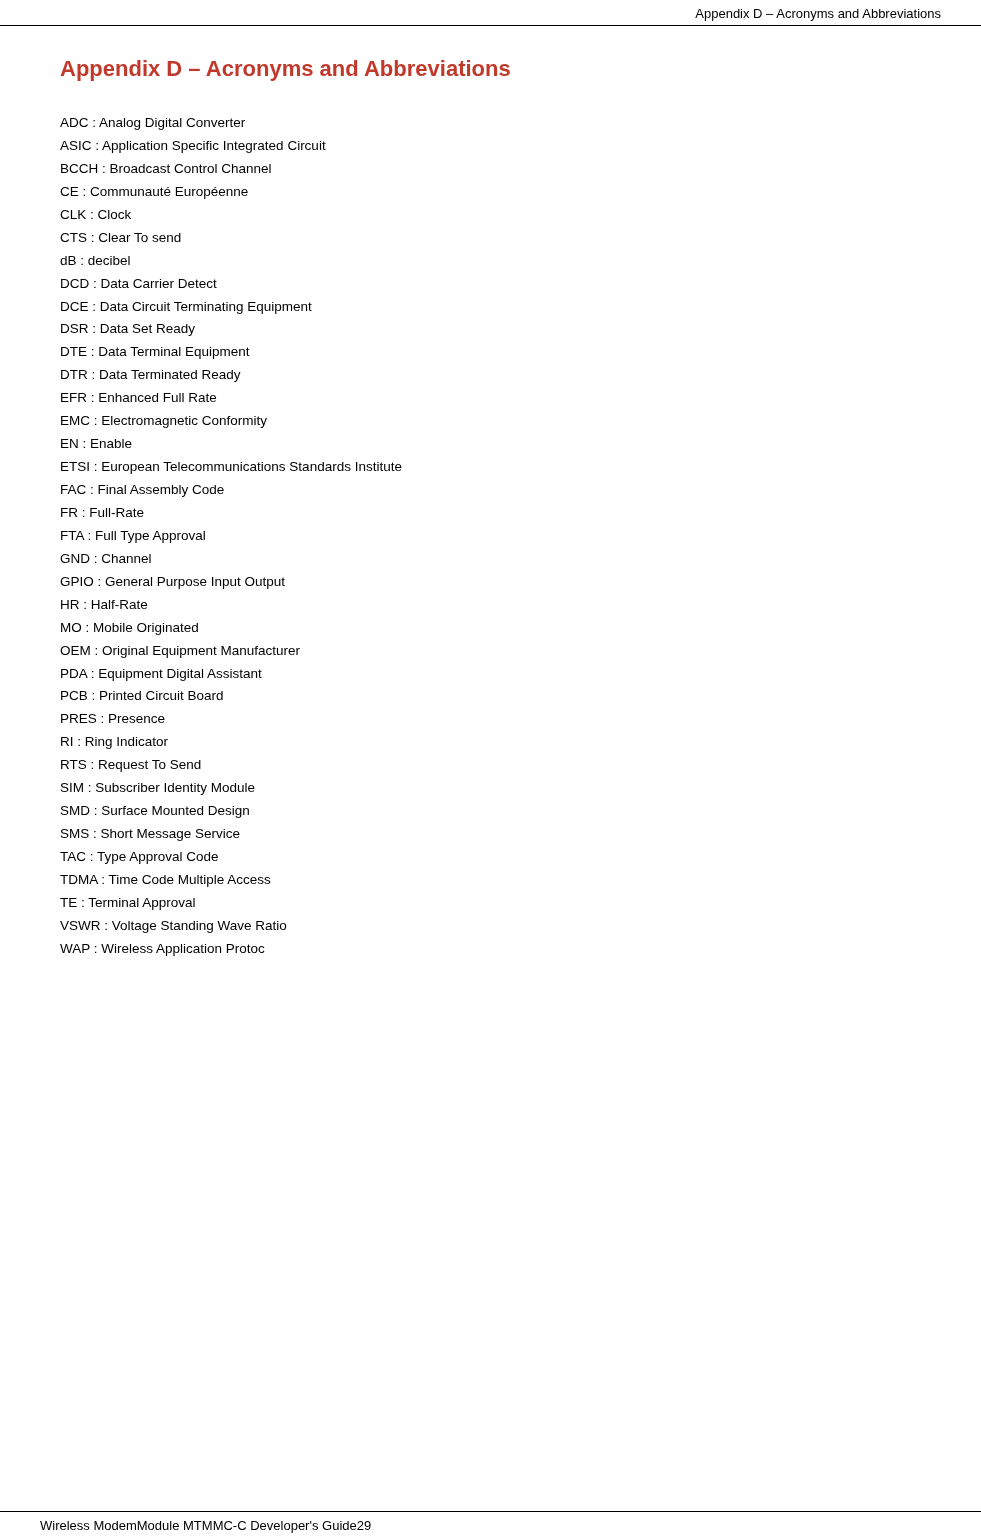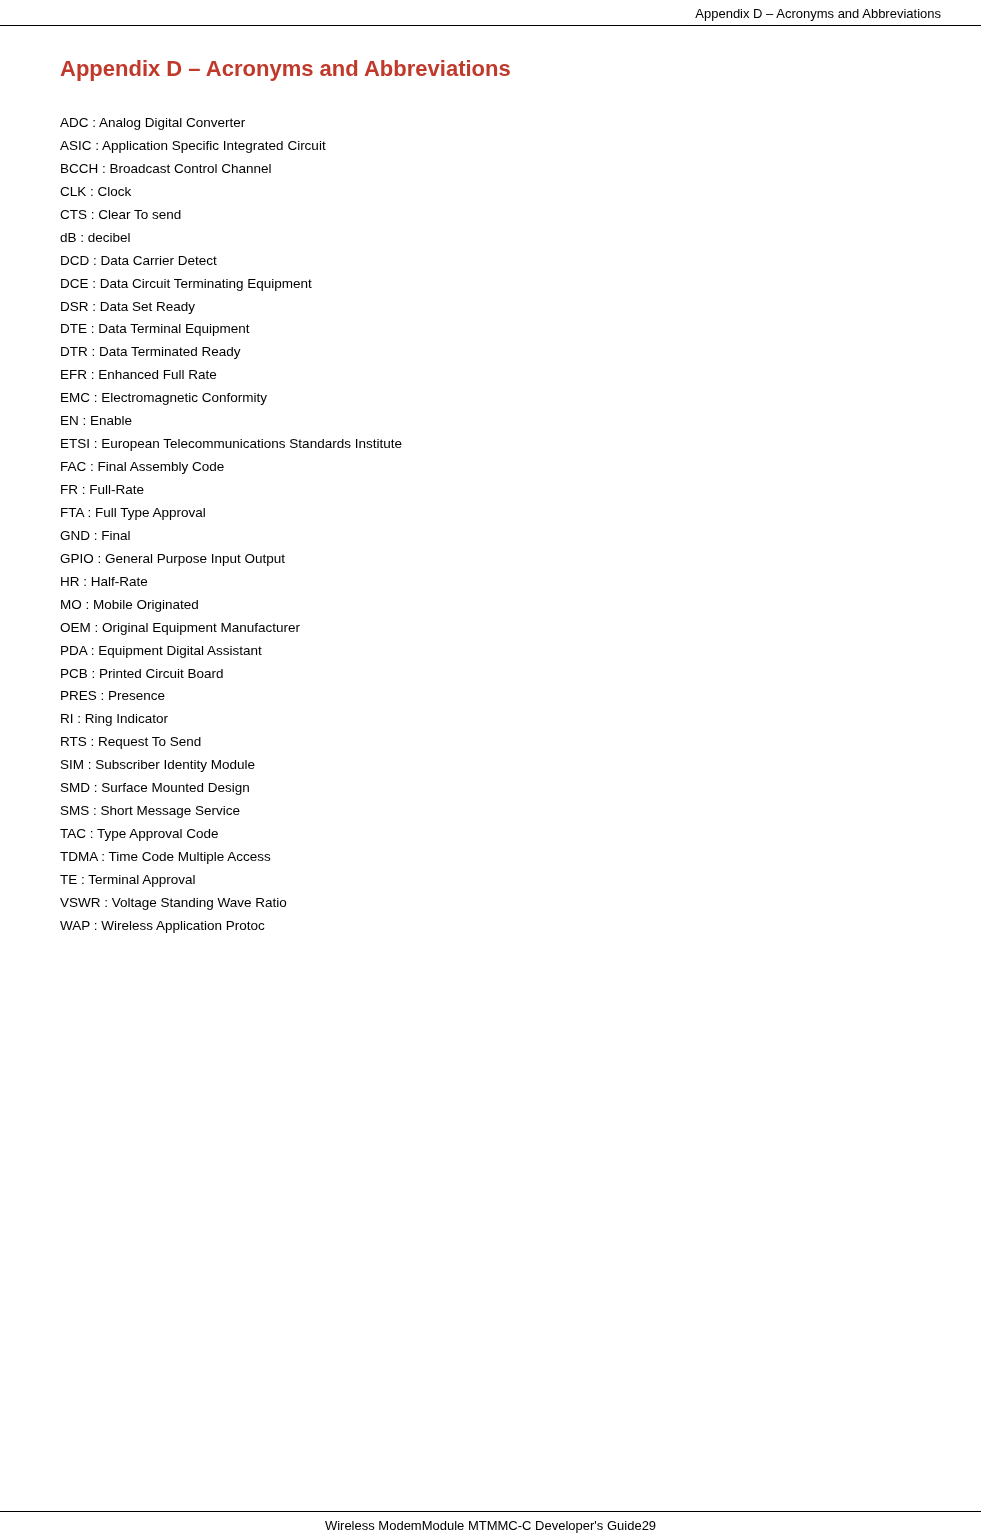--- a/index.html
+++ b/index.html
@@ -54,57 +54,58 @@
     }
 
     .footer-bar {
       position: absolute;
       bottom: 0;
       left: 0;
       right: 0;
       border-top: 1px solid #000;
       padding: 6px 40px;
       display: flex;
-      justify-content: center;
+      justify-content: flex-start;
       font-size: 13px;
     }
   </style>
 </head>
 <body>
 
 <div class="page-container">
 
   <div class="header-bar">
     <span>Appendix D – Acronyms and Abbreviations</span>
   </div>
 
   <div class="content-area">
 
     <div class="page-title">Appendix D – Acronyms and Abbreviations</div>
 
     <div class="acronym-list">
     <span class="acronym-item">ADC : Analog Digital Converter</span>
         <span class="acronym-item">ASIC : Application Specific Integrated Circuit</span>
         <span class="acronym-item">BCCH : Broadcast Control Channel</span>
+        <span class="acronym-item">CE : Communauté Européenne</span>
         <span class="acronym-item">CLK : Clock</span>
         <span class="acronym-item">CTS : Clear To send</span>
         <span class="acronym-item">dB : decibel</span>
         <span class="acronym-item">DCD : Data Carrier Detect</span>
         <span class="acronym-item">DCE : Data Circuit Terminating Equipment</span>
         <span class="acronym-item">DSR : Data Set Ready</span>
         <span class="acronym-item">DTE : Data Terminal Equipment</span>
         <span class="acronym-item">DTR : Data Terminated Ready</span>
         <span class="acronym-item">EFR : Enhanced Full Rate</span>
         <span class="acronym-item">EMC : Electromagnetic Conformity</span>
         <span class="acronym-item">EN : Enable</span>
         <span class="acronym-item">ETSI : European Telecommunications Standards Institute</span>
         <span class="acronym-item">FAC : Final Assembly Code</span>
         <span class="acronym-item">FR : Full-Rate</span>
         <span class="acronym-item">FTA : Full Type Approval</span>
-        <span class="acronym-item">GND : Final</span>
+        <span class="acronym-item">GND : Channel</span>
         <span class="acronym-item">GPIO : General Purpose Input Output</span>
         <span class="acronym-item">HR : Half-Rate</span>
         <span class="acronym-item">MO : Mobile Originated</span>
         <span class="acronym-item">OEM : Original Equipment Manufacturer</span>
         <span class="acronym-item">PDA : Equipment Digital Assistant</span>
         <span class="acronym-item">PCB : Printed Circuit Board</span>
         <span class="acronym-item">PRES : Presence</span>
         <span class="acronym-item">RI : Ring Indicator</span>
         <span class="acronym-item">RTS : Request To Send</span>
         <span class="acronym-item">SIM : Subscriber Identity Module</span>

